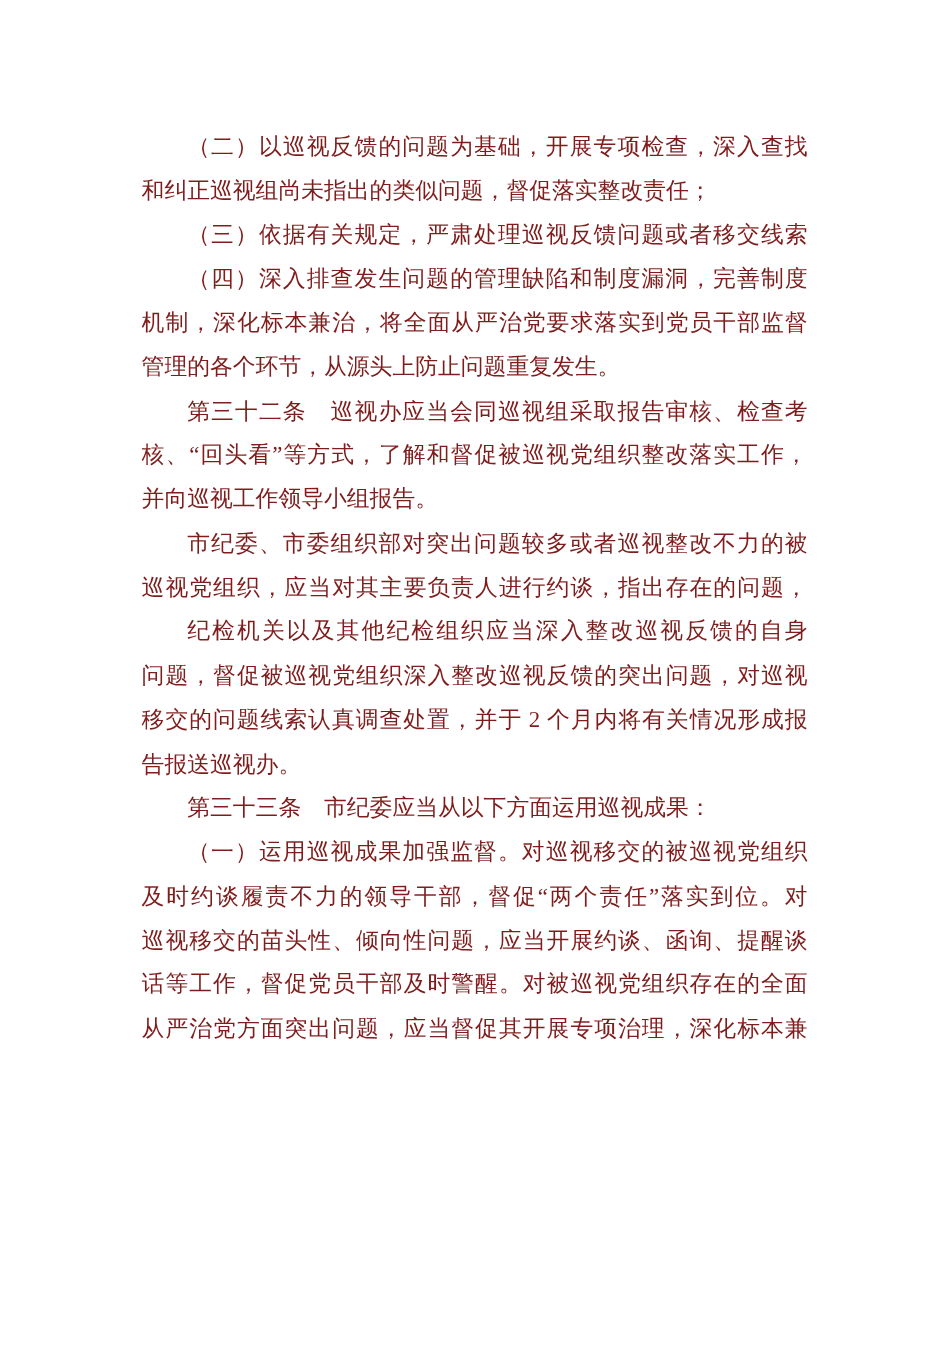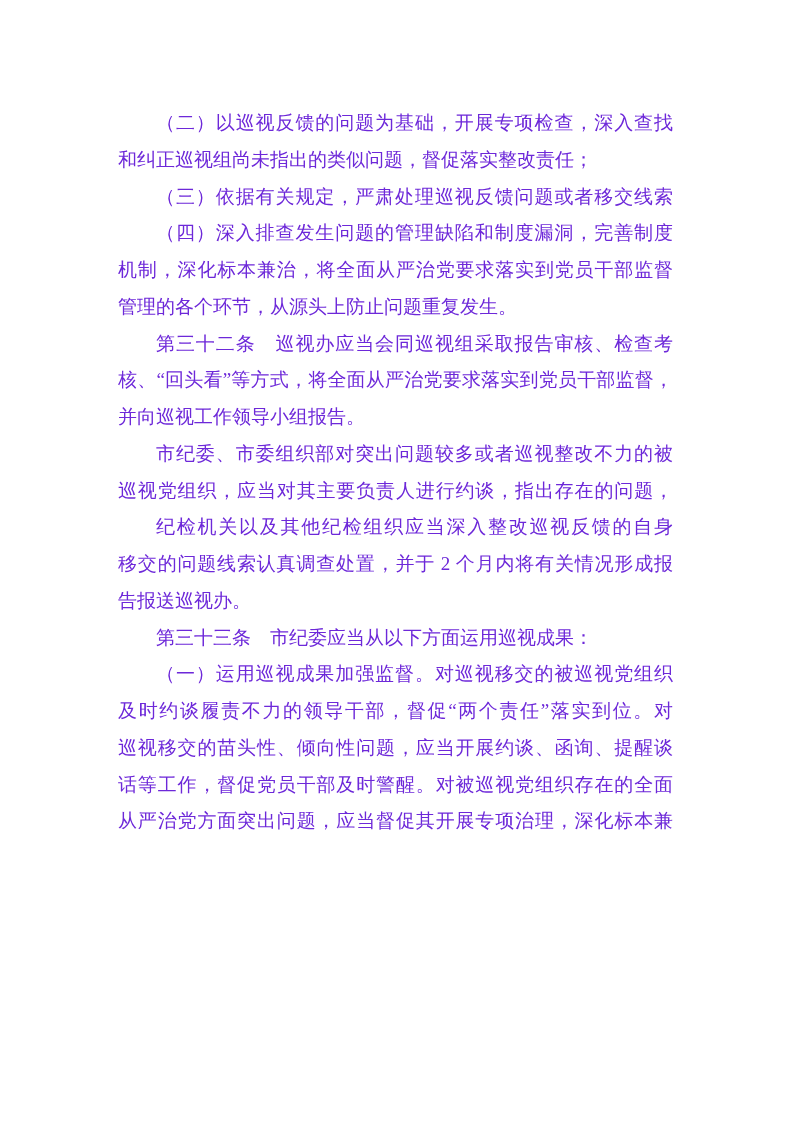--- a/index.html
+++ b/index.html
@@ -38,33 +38,34 @@
   }
   .line.par-end {
     text-align-last: left;
     -moz-text-align-last: left;
   }
 </style>
 </head>
 <body>
 
 <div class="page" style="background: rgb(255, 255, 255);">
-  <div class="doc-text" id="docText" style="color: #6d28d9;">
+  <div class="doc-text" id="docText" style="color: #7f1d1d;">
       <div class="line indent">（二）以巡视反馈的问题为基础，开展专项检查，深入查找</div>
       <div class="line par-end">和纠正巡视组尚未指出的类似问题，督促落实整改责任；</div>
       <div class="line indent">（三）依据有关规定，严肃处理巡视反馈问题或者移交线索</div>
       <div class="line indent">（四）深入排查发生问题的管理缺陷和制度漏洞，完善制度</div>
       <div class="line">机制，深化标本兼治，将全面从严治党要求落实到党员干部监督</div>
       <div class="line par-end">管理的各个环节，从源头上防止问题重复发生。</div>
       <div class="line indent">第三十二条　巡视办应当会同巡视组采取报告审核、检查考</div>
-      <div class="line">核、“回头看”等方式，将全面从严治党要求落实到党员干部监督，</div>
+      <div class="line">核、“回头看”等方式，了解和督促被巡视党组织整改落实工作，</div>
       <div class="line par-end">并向巡视工作领导小组报告。</div>
       <div class="line indent">市纪委、市委组织部对突出问题较多或者巡视整改不力的被</div>
       <div class="line">巡视党组织，应当对其主要负责人进行约谈，指出存在的问题，</div>
       <div class="line indent">纪检机关以及其他纪检组织应当深入整改巡视反馈的自身</div>
+      <div class="line">问题，督促被巡视党组织深入整改巡视反馈的突出问题，对巡视</div>
       <div class="line">移交的问题线索认真调查处置，并于 2 个月内将有关情况形成报</div>
       <div class="line par-end">告报送巡视办。</div>
       <div class="line indent par-end">第三十三条　市纪委应当从以下方面运用巡视成果：</div>
       <div class="line indent">（一）运用巡视成果加强监督。对巡视移交的被巡视党组织</div>
       <div class="line">及时约谈履责不力的领导干部，督促“两个责任”落实到位。对</div>
       <div class="line">巡视移交的苗头性、倾向性问题，应当开展约谈、函询、提醒谈</div>
       <div class="line">话等工作，督促党员干部及时警醒。对被巡视党组织存在的全面</div>
       <div class="line">从严治党方面突出问题，应当督促其开展专项治理，深化标本兼</div>
     </div>
 </div>

